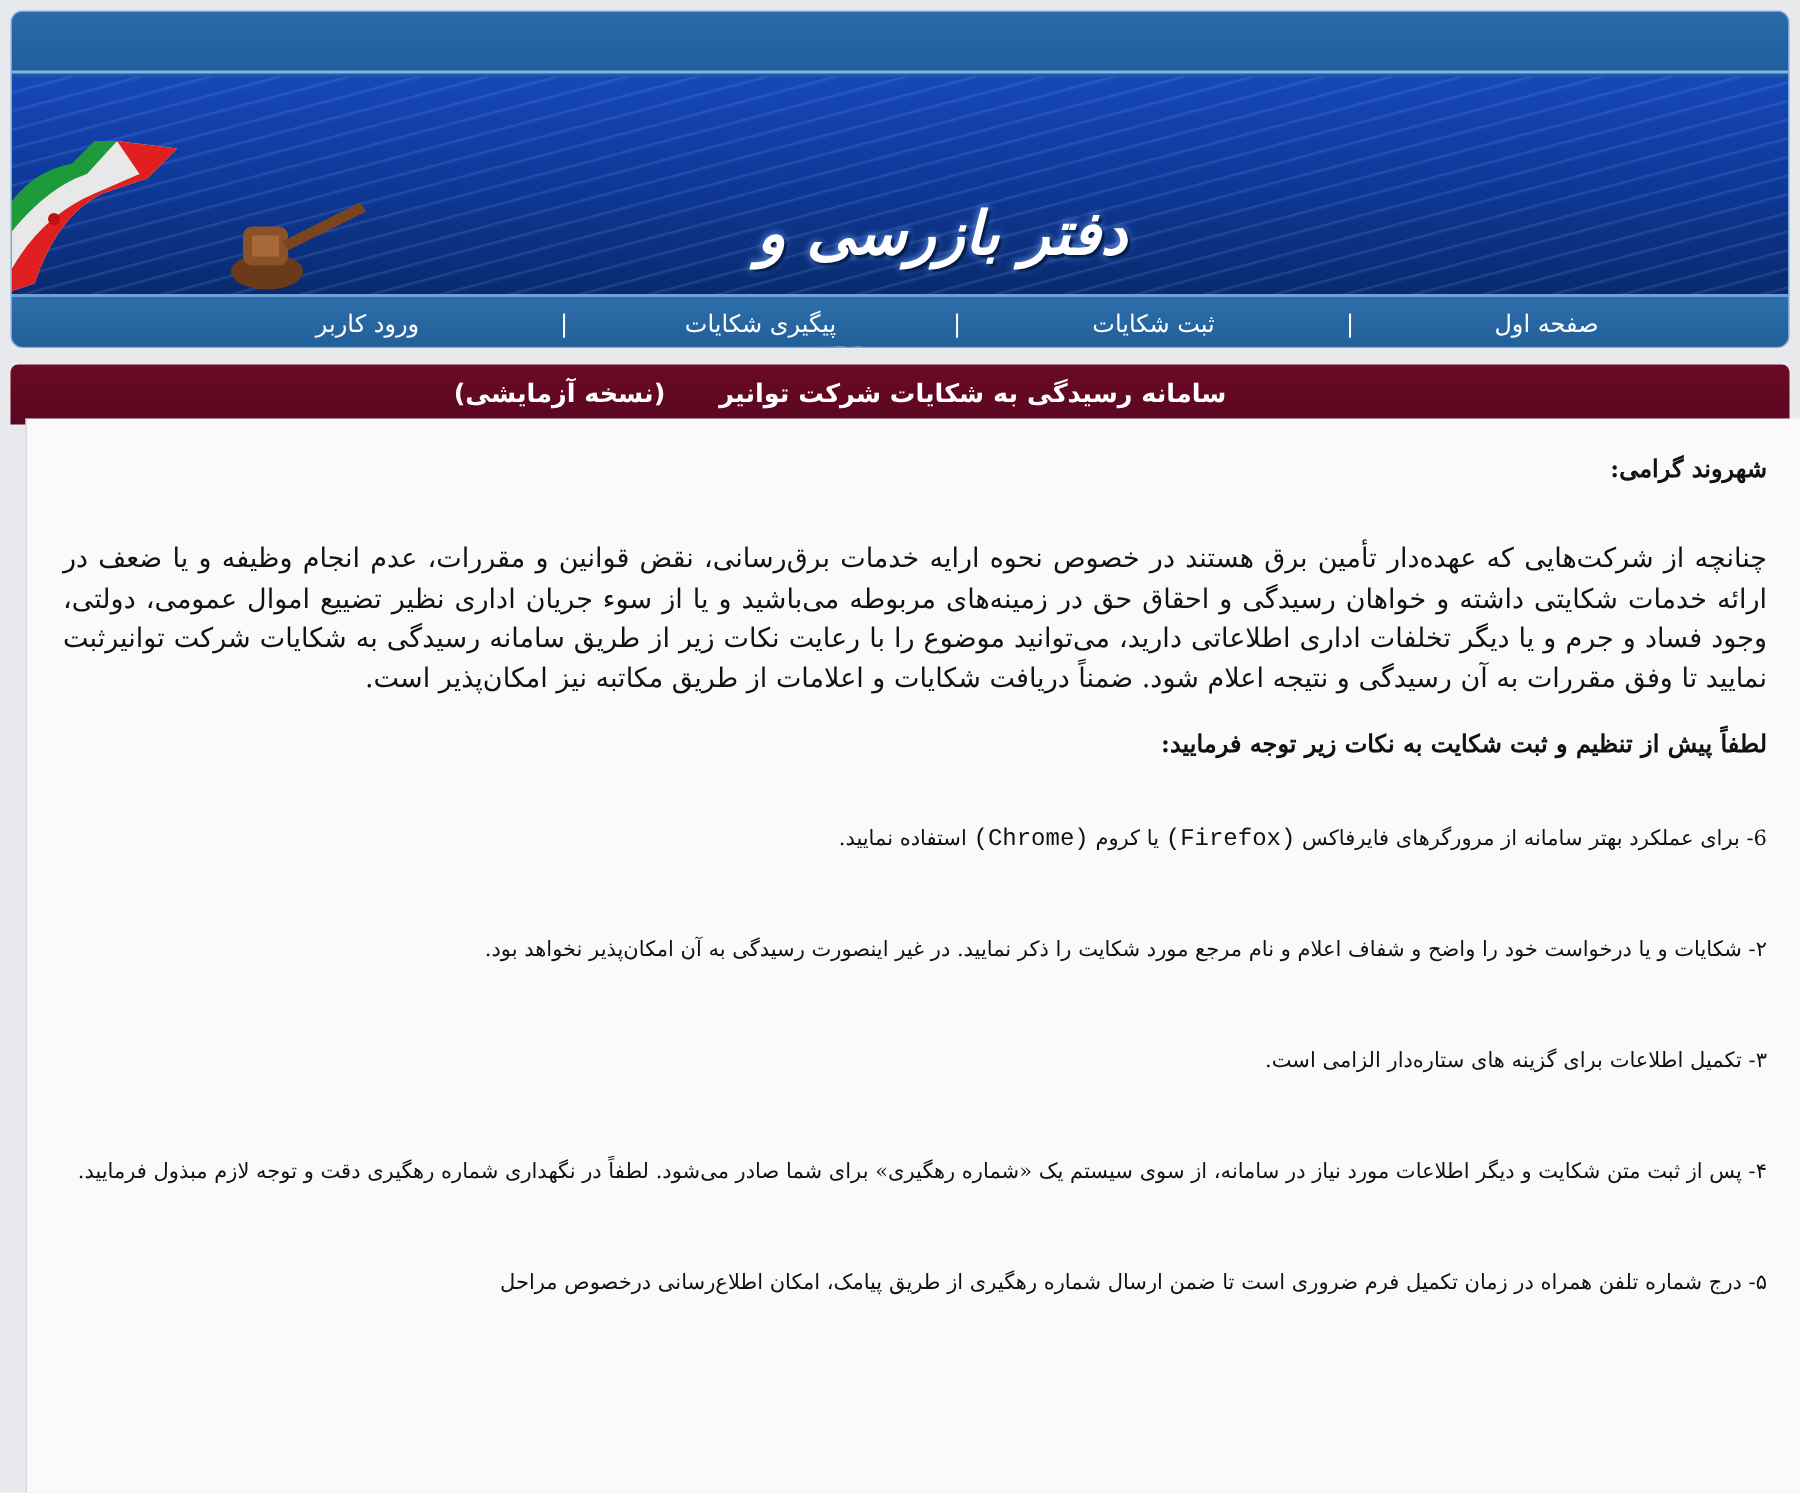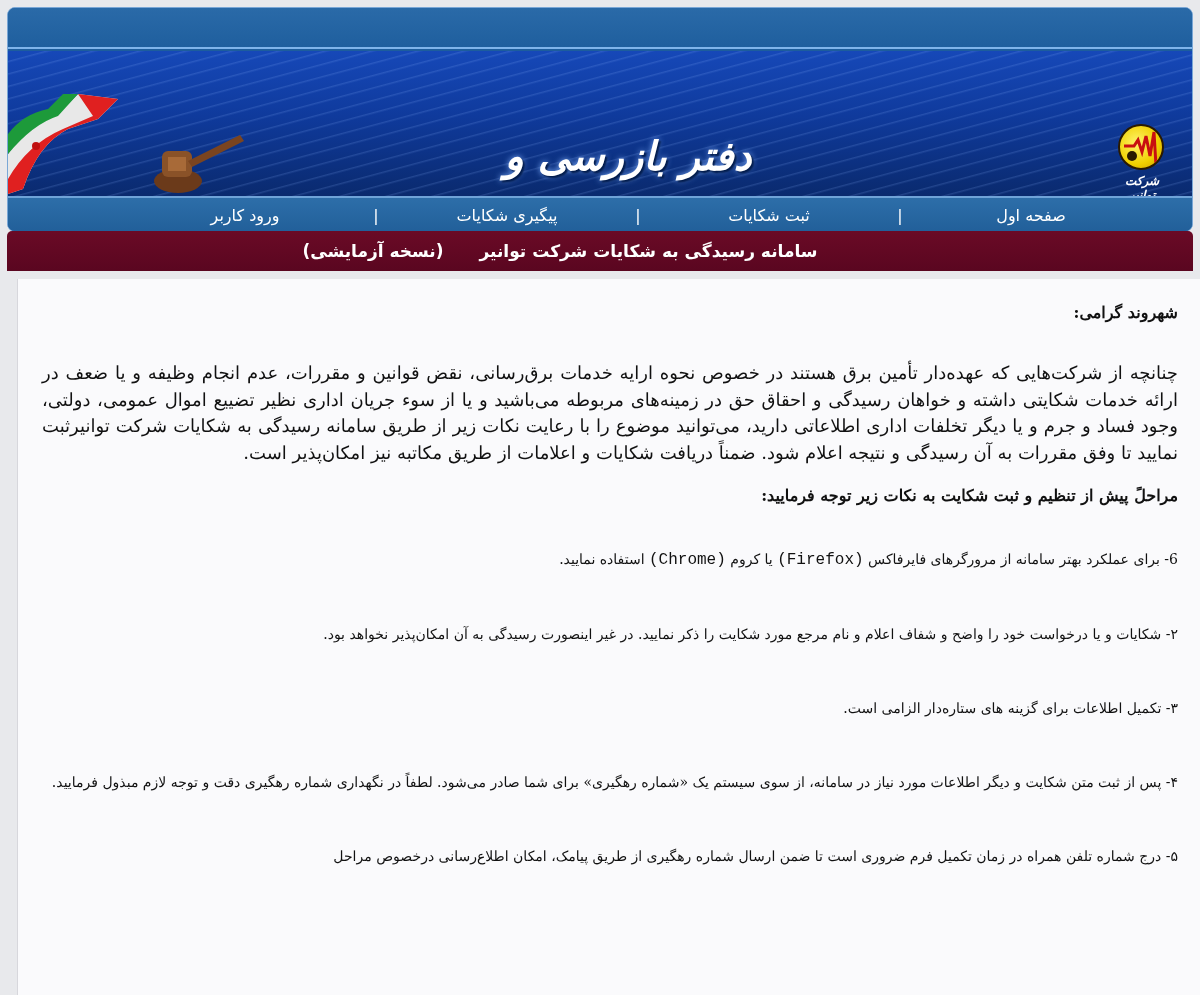--- a/index.html
+++ b/index.html
@@ -59,21 +59,21 @@
   .logo-text {
     position: absolute; left: 0; top: 50px; width: 60px; text-align: center;
     color: #fff; font-size: 12px; font-style: italic; font-weight: bold; direction: rtl;
   }
   .flag {
     position: absolute; left: 0; top: 43px; width: 110px; height: 100px;
   }
   .gavel { position: absolute; left: 140px; top: 78px; width: 100px; height: 70px; }
 
   .subtitle-bar {
-    position: absolute; left: 0; top: 224px; width: 1186px; height: 40px;
+    position: absolute; left: 0; top: 236px; width: 1186px; height: 40px;
     background: linear-gradient(#6a0a26, #5a0620);
     border-radius: 5px 5px 0 0;
     color: #fff; direction: rtl; text-align: center;
     font-size: 17px; font-weight: bold; line-height: 40px;
     padding-right: 80px;
   }
   .subtitle-bar span.tag { margin-right: 30px; }
 
   .content {
     position: absolute; left: 10px; top: 272px; width: 1186px; height: 716px;
@@ -101,29 +101,20 @@
         <path d="M70 0 L110 5 L90 25 L60 35 Q30 50 15 95 L0 100 L0 85 Q20 50 55 35 L85 22 Z" fill="#e02020"></path>
         <circle cx="28" cy="52" r="4" fill="#c01010"></circle>
       </svg>
       <svg class="gavel" viewBox="0 0 100 70">
         <ellipse cx="30" cy="52" rx="24" ry="12" fill="#6b3a1a"></ellipse>
         <rect x="14" y="22" width="30" height="26" rx="6" fill="#8a5228"></rect>
         <rect x="20" y="28" width="18" height="14" fill="#a86a38"></rect>
         <path d="M40 32 L92 6 L96 12 L44 38 Z" fill="#7a4420"></path>
       </svg>
       <div class="title-text">دفتر بازرسی و مدیریت عملکرد</div>
-      <div class="logo">
-        <div class="logo-circle">
-          <svg width="46" height="46" viewBox="0 0 46 46">
-            <path d="M4 20 L14 20 L18 14 L22 26 L26 10 L30 30 L34 6 L36 40" stroke="#c81010" stroke-width="3" fill="none"></path>
-            <circle cx="12" cy="30" r="5" fill="#2a1a00"></circle>
-          </svg>
-        </div>
-        <div class="logo-text">شرکت توانیر</div>
-      </div>
     </div>
     <div class="nav">
       <div style="width:36px"></div>
       <div class="nav-item">صفحه اول</div>
       <div class="nav-sep">|</div>
       <div class="nav-item">ثبت شکایات</div>
       <div class="nav-sep">|</div>
       <div class="nav-item">پیگیری شکایات</div>
       <div class="nav-sep">|</div>
       <div class="nav-item">ورود کاربر</div>
@@ -131,21 +122,21 @@
   </div>
 
   <div class="subtitle-bar">
     <span>سامانه رسیدگی به شکایات شرکت توانیر</span>
     <span class="tag">(نسخه آزمایشی)</span>
   </div>
 
   <div class="content">
     <div class="greeting">شهروند گرامی:</div>
     <p class="intro">چنانچه از شرکت‌هایی که عهده‌دار تأمین برق هستند در خصوص نحوه ارایه خدمات برق‌رسانی، نقض قوانین و مقررات، عدم انجام وظیفه و یا ضعف در ارائه خدمات شکایتی داشته و خواهان رسیدگی و احقاق حق در زمینه‌های مربوطه می‌باشید و یا از سوء جریان اداری نظیر تضییع اموال عمومی، دولتی، وجود فساد و جرم و یا دیگر تخلفات اداری اطلاعاتی دارید، می‌توانید موضوع را با رعایت نکات زیر از طریق سامانه رسیدگی به شکایات شرکت توانیرثبت نمایید تا وفق مقررات به آن رسیدگی و نتیجه اعلام شود. ضمناً دریافت شکایات و اعلامات از طریق مکاتبه نیز امکان‌پذیر است.</p>
-    <div class="notice-heading">مراحلً پیش از تنظیم و ثبت شکایت به نکات زیر توجه فرمایید:</div>
+    <div class="notice-heading">لطفاً پیش از تنظیم و ثبت شکایت به نکات زیر توجه فرمایید:</div>
     <p class="item">
       <span>6- برای عملکرد بهتر سامانه از مرورگرهای فایرفاکس </span><span class="latin">(Firefox)</span><span> یا کروم </span><span class="latin">(Chrome)</span><span> استفاده نمایید.</span>
     </p>
     <p class="item">۲- شکایات و یا درخواست خود را واضح و شفاف اعلام و نام مرجع مورد شکایت را ذکر نمایید. در غیر اینصورت رسیدگی به آن امکان‌پذیر نخواهد بود.</p>
     <p class="item">۳- تکمیل اطلاعات برای گزینه های ستاره‌دار الزامی است.</p>
     <p class="item">۴- پس از ثبت متن شکایت و دیگر اطلاعات مورد نیاز در سامانه، از سوی سیستم یک «شماره رهگیری» برای شما صادر می‌شود. لطفاً در نگهداری شماره رهگیری دقت و توجه لازم مبذول فرمایید.</p>
     <p class="item">۵- درج شماره تلفن همراه در زمان تکمیل فرم ضروری است تا ضمن ارسال شماره رهگیری از طریق پیامک، امکان اطلاع‌رسانی درخصوص مراحل</p>
   </div>
 </div>
 

